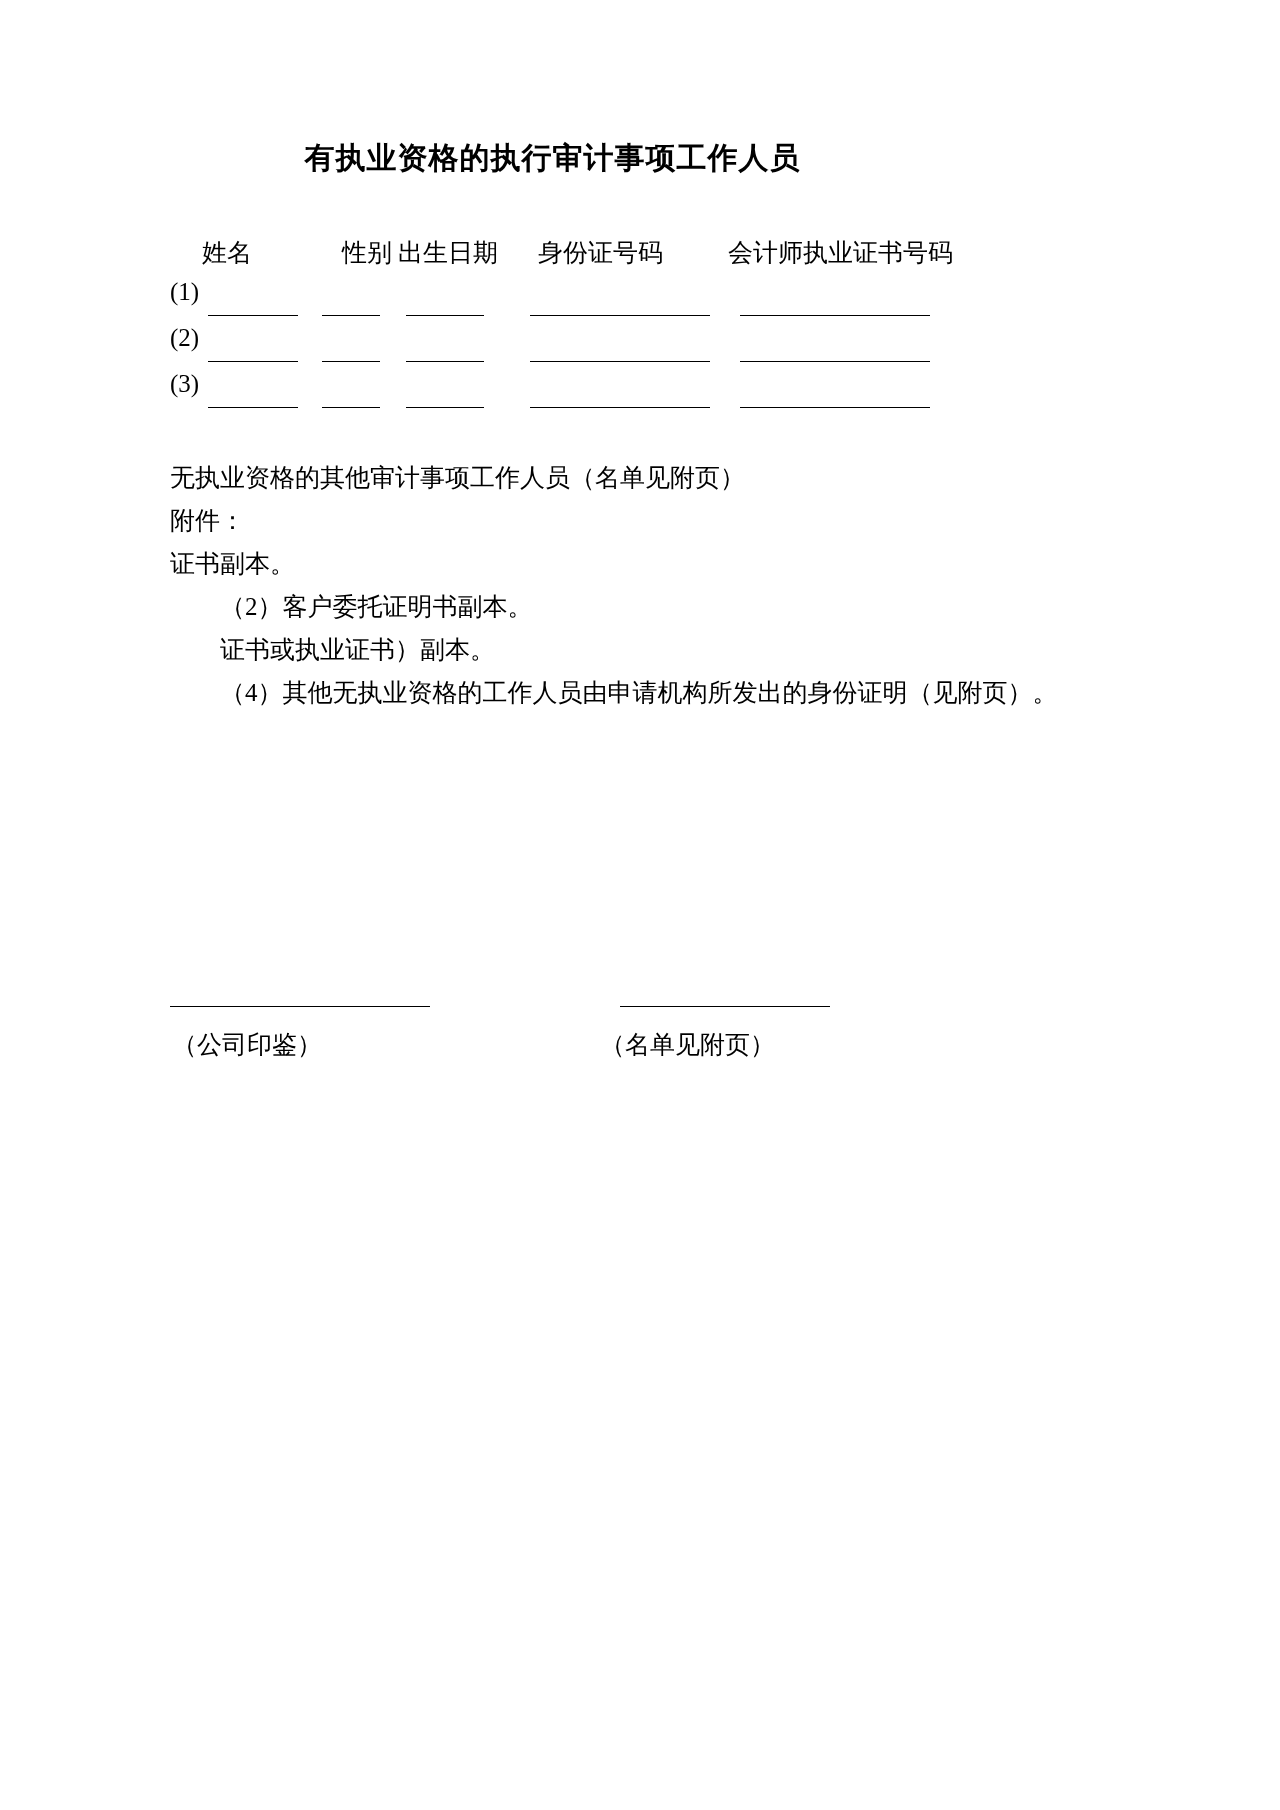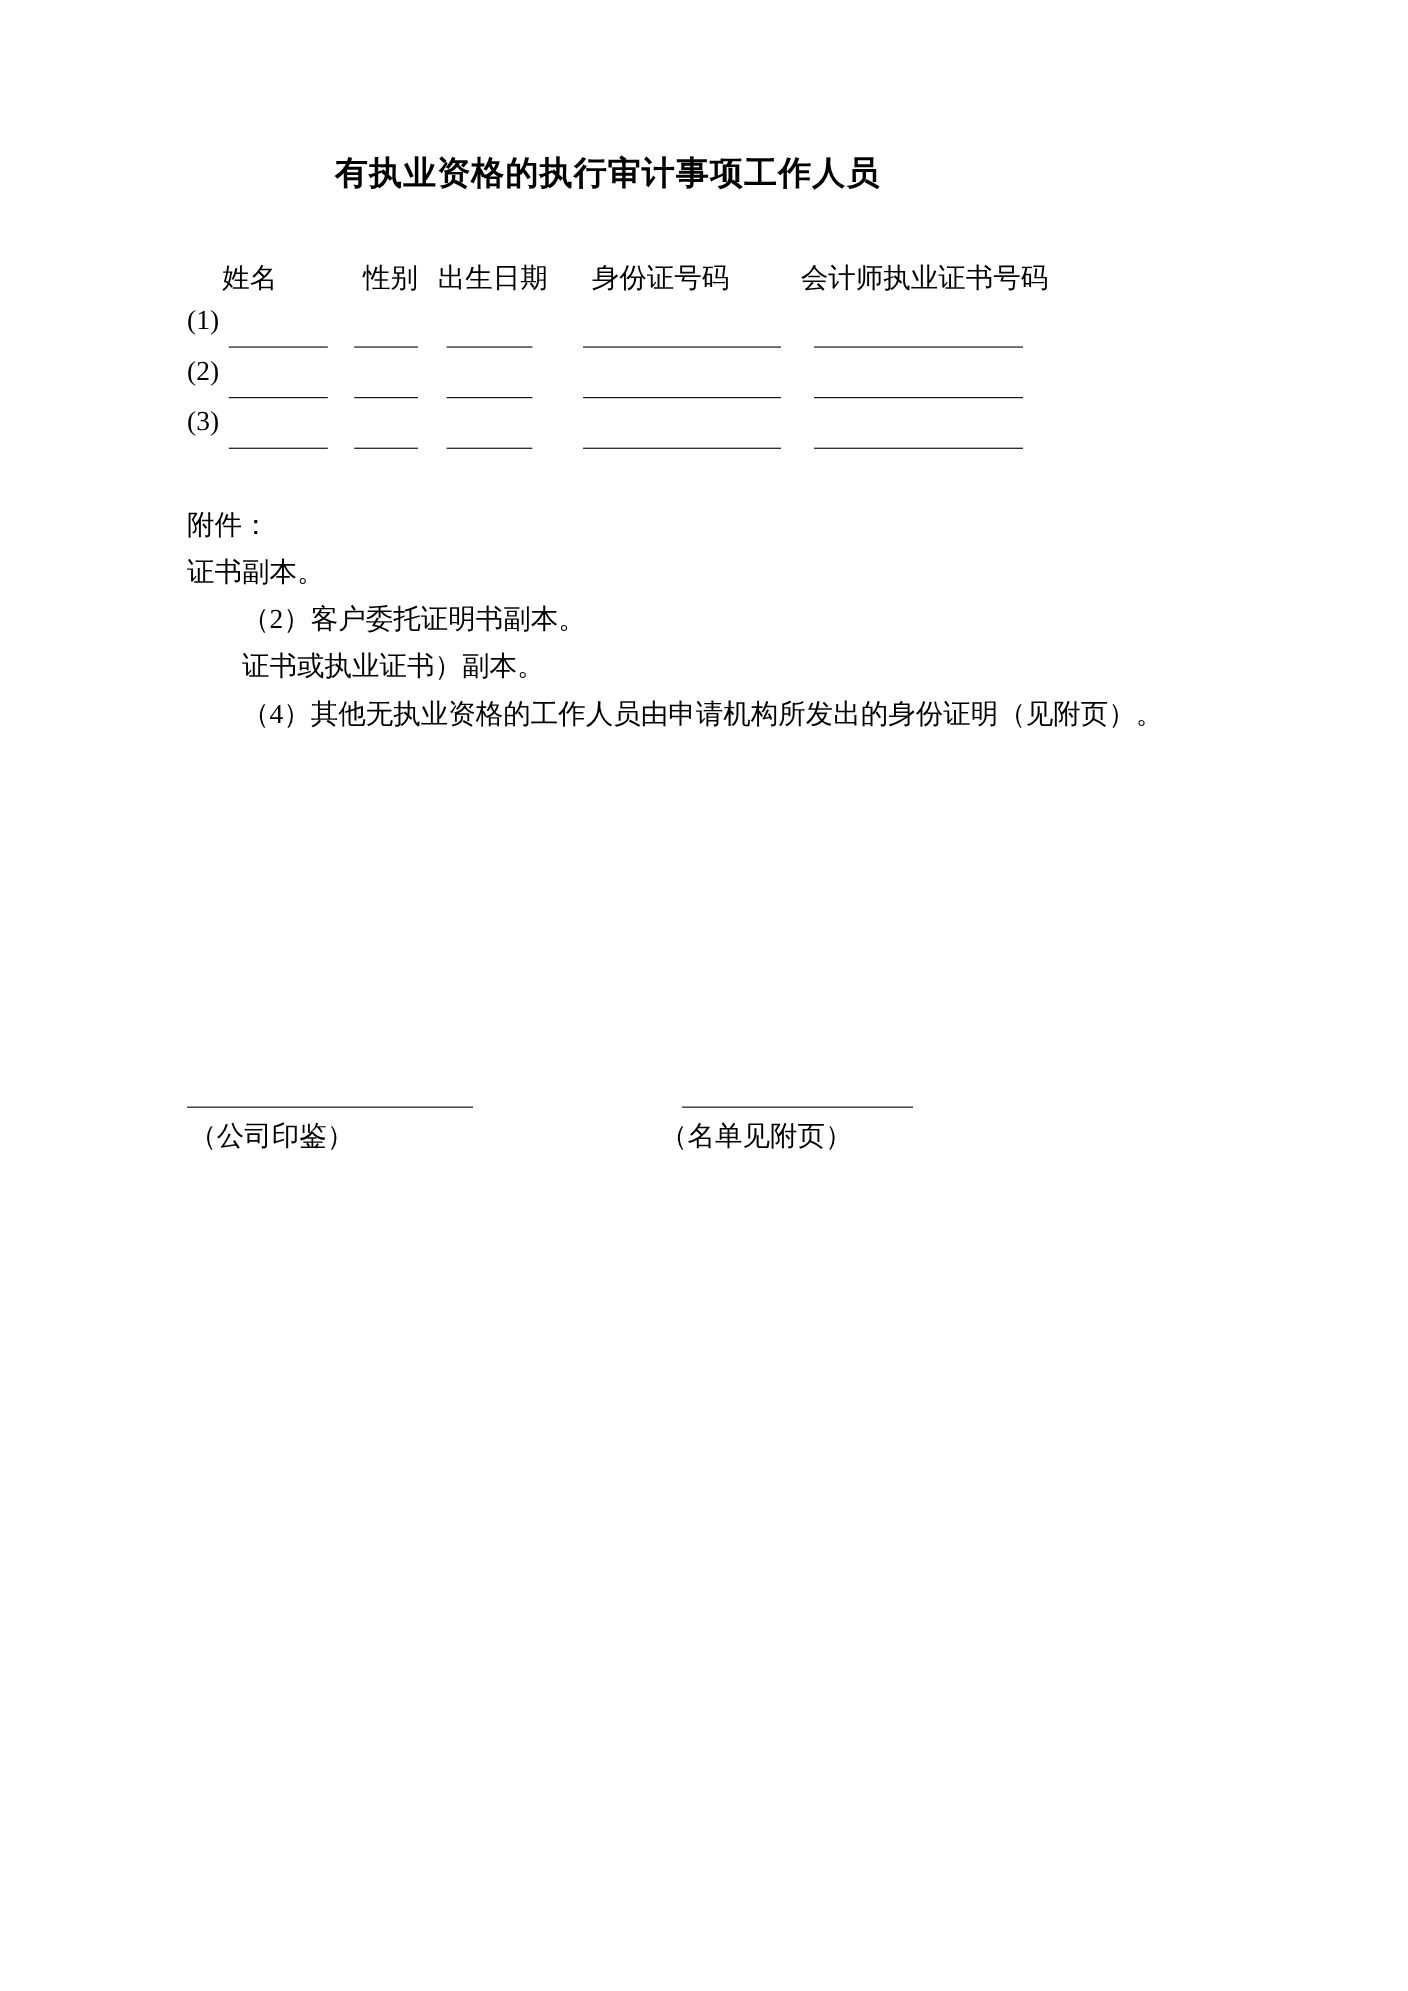--- a/index.html
+++ b/index.html
@@ -49,21 +49,21 @@
     position: relative;
     height: 42px;
     font-size: 25px;
   }
   .staff-head .col {
     position: absolute;
     white-space: nowrap;
     top: 0;
   }
   .h-name   { left: 32px; }
-  .h-gender { left: 160px; }
+  .h-gender { left: 172px; }
   .h-birth  { left: 228px; }
   .h-idno   { left: 368px; }
   .h-cert   { left: 558px; }
 
   .staff-row {
     position: relative;
     height: 46px;
     font-size: 25px;
   }
   .staff-row .rownum {
@@ -124,20 +124,21 @@
     top: 16px;
     height: 0;
     border-bottom: 1.6px solid #000;
   }
   .rule-left  { left: 0px;   width: 260px; }
   .rule-right { left: 450px; width: 210px; }
 
   .sign-labels {
     position: relative;
     height: 40px;
+    margin-top: 12px;
   }
   .sign-label {
     position: absolute;
     top: 0;
     white-space: nowrap;
   }
   .label-left  { left: 2px; }
   .label-right { left: 430px; }
 </style>
 </head>
@@ -181,20 +182,21 @@
       <span class="blank b-gender"></span>
       <span class="blank b-birth"></span>
       <span class="blank b-idno"></span>
       <span class="blank b-cert"></span>
     </div>
 
   </div>
 
   <div class="body-block">
 
+    <p class="para flush">无执业资格的其他审计事项工作人员（名单见附页）</p>
 
     <p class="para flush">附件：</p>
 
     <p class="para flush">证书副本。</p>
 
     <p class="para indent">（2）客户委托证明书副本。</p>
 
     <p class="para hang">证书或执业证书）副本。</p>
 
     <p class="para indent">（4）其他无执业资格的工作人员由申请机构所发出的身份证明（见附页）。</p>

